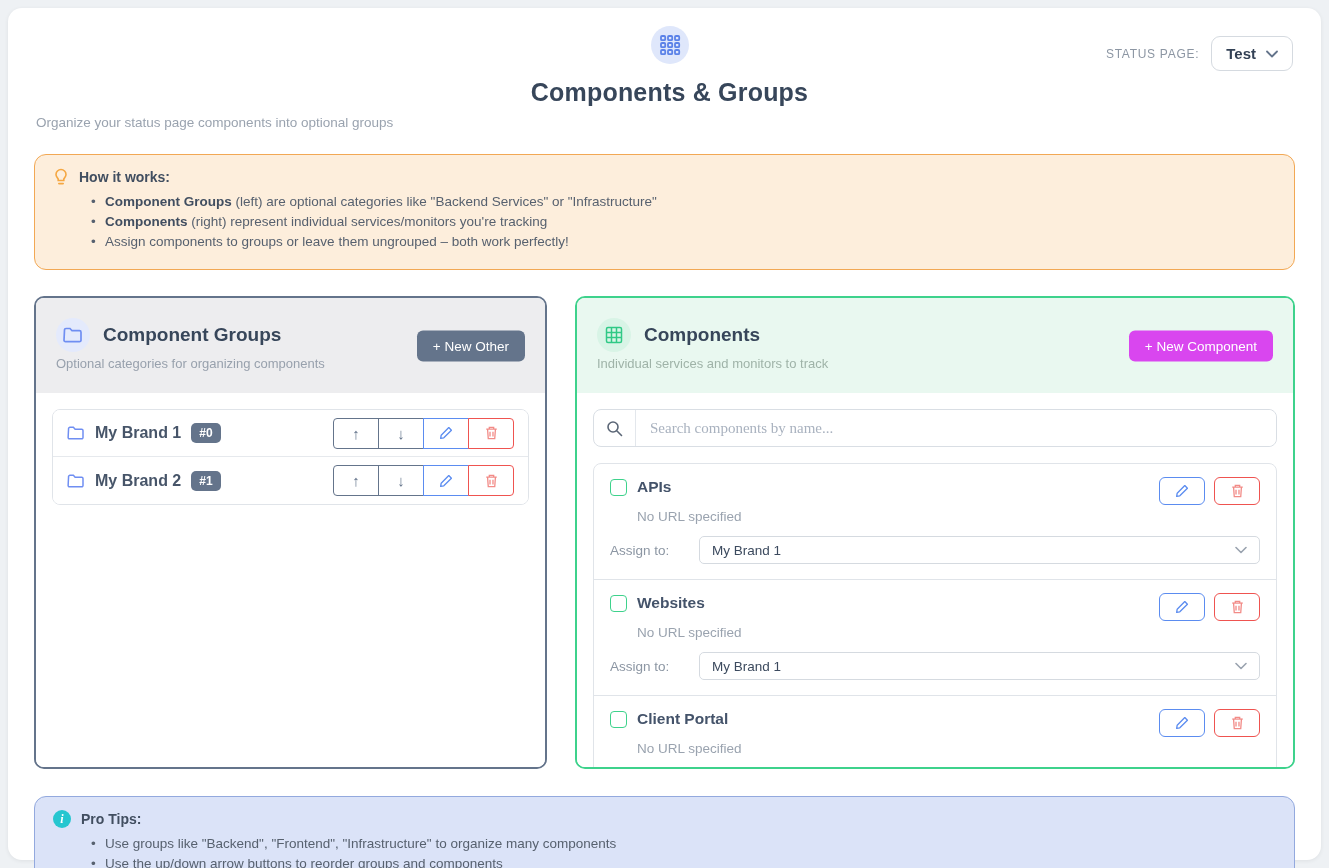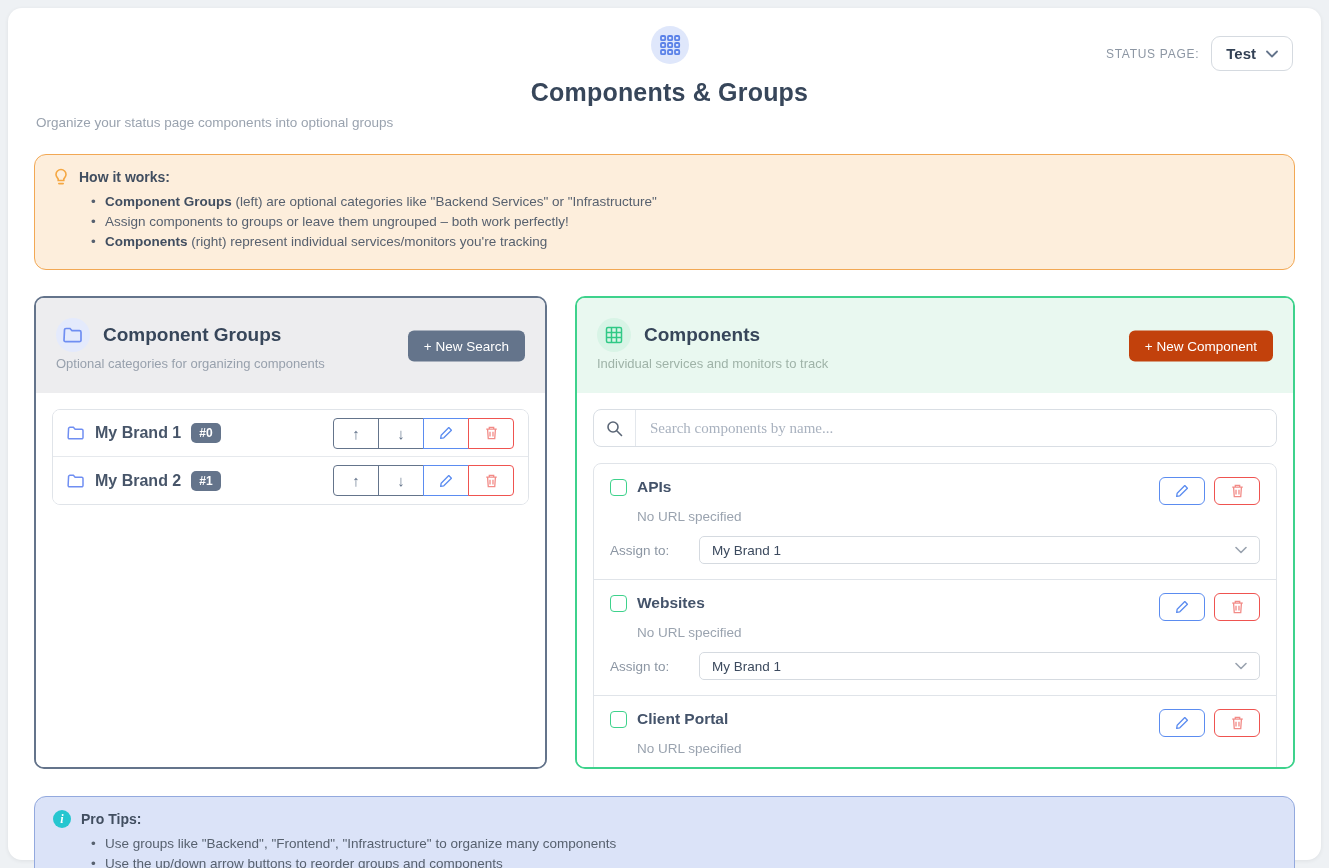--- a/index.html
+++ b/index.html
@@ -71,21 +71,21 @@
   .panel-title { font-size: 19px; font-weight: bold; color: #37465a; }
   .panel-subtitle { margin-top: 4px; font-size: 13px; color: #98a1ad; }
   .panel-components .panel-subtitle { color: #9fb3a8; }
   .panel-btn {
     position: absolute; right: 20px; top: 50%; transform: translateY(-50%);
     border: none; color: #fff; font-size: 13.5px;
     padding: 8px 16px; border-radius: 6px; cursor: pointer;
     font-family: inherit;
   }
   .btn-slate { background: #64748b; }
-  .btn-green { background: #c2410c; text-align: right; }
+  .btn-green { background: #d946ef; text-align: right; }
   .panel-body { padding: 16px; flex: 1; background: #fff; }
   
   .group-list { border: 1px solid #e0e4e9; border-radius: 8px; overflow: hidden; }
   .group-row {
     display: flex; align-items: center; padding: 8px 14px; height: 47px;
     border-bottom: 1px solid #e6e9ed; background: #fff;
   }
   .group-row:last-child { border-bottom: none; }
   .group-name { font-size: 16px; font-weight: bold; color: #475569; margin-left: 10px; }
   .group-badge {
@@ -189,39 +189,39 @@
           <g fill="none" stroke="#f5a742" stroke-width="1.6" stroke-linecap="round">
             <path d="M8 1.5 a5 5 0 0 1 5 5 c0 2.2 -1.6 3.2 -2.2 4.6 l0 1.4 l-5.6 0 l0 -1.4 c-0.6 -1.4 -2.2 -2.4 -2.2 -4.6 a5 5 0 0 1 5 -5 z"></path>
             <line x1="5.8" y1="15.6" x2="10.2" y2="15.6"></line>
           </g>
         </svg>
       </span>
       <span class="info-title">How it works:</span>
     </div>
     <ul>
       <li><b>Component Groups</b><span> (left) are optional categories like "Backend Services" or "Infrastructure"</span></li>
+      <li><b>Components</b><span> (right) represent individual services/monitors you're tracking</span></li>
       <li><b></b><span>Assign components to groups or leave them ungrouped – both work perfectly!</span></li>
-      <li><b>Components</b><span> (right) represent individual services/monitors you're tracking</span></li>
     </ul>
   </div>
 
   <div class="panels">
 
     <div class="panel panel-groups">
       <div class="panel-header">
         <div class="panel-title-row">
           <div class="panel-icon-circle">
             <svg class="icon-svg" width="20" height="16" viewBox="0 0 20 16">
               <path d="M1.5 3 a1.5 1.5 0 0 1 1.5 -1.5 h4 l2 2.2 h7.5 a1.5 1.5 0 0 1 1.5 1.5 v8 a1.5 1.5 0 0 1 -1.5 1.5 h-14 a1.5 1.5 0 0 1 -1.5 -1.5 z" fill="none" stroke="#6f8ef2" stroke-width="1.7"></path>
             </svg>
           </div>
           <span class="panel-title">Component Groups</span>
         </div>
         <div class="panel-subtitle">Optional categories for organizing components</div>
-        <button class="panel-btn btn-slate">+ New Search</button>
+        <button class="panel-btn btn-slate">+ New Other</button>
       </div>
       <div class="panel-body">
         <div class="group-list">
 
           <div class="group-row">
             <span>
               <svg class="icon-svg" width="18" height="14" viewBox="0 0 20 16">
                   <path d="M1.5 3 a1.5 1.5 0 0 1 1.5 -1.5 h4 l2 2.2 h7.5 a1.5 1.5 0 0 1 1.5 1.5 v8 a1.5 1.5 0 0 1 -1.5 1.5 h-14 a1.5 1.5 0 0 1 -1.5 -1.5 z" fill="none" stroke="#6f8ef2" stroke-width="1.7"></path>
                 </svg>
             </span>

